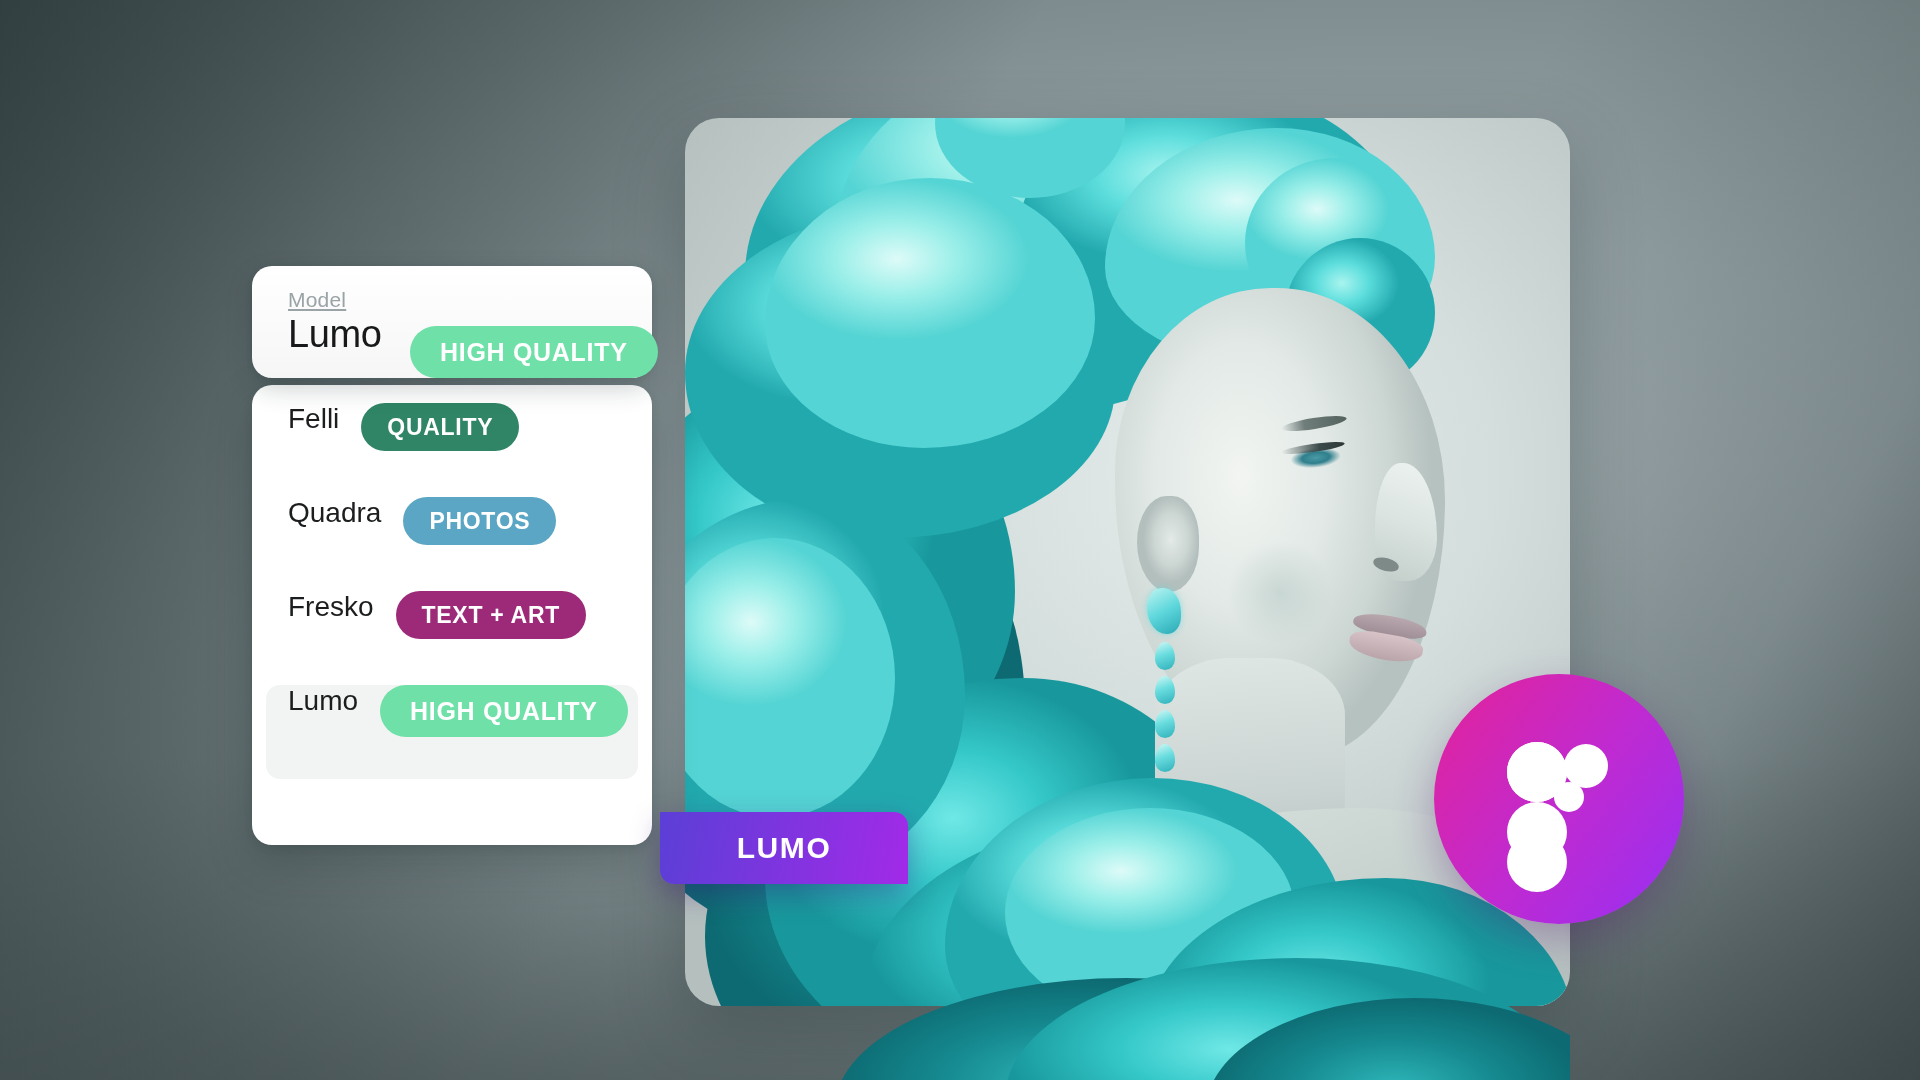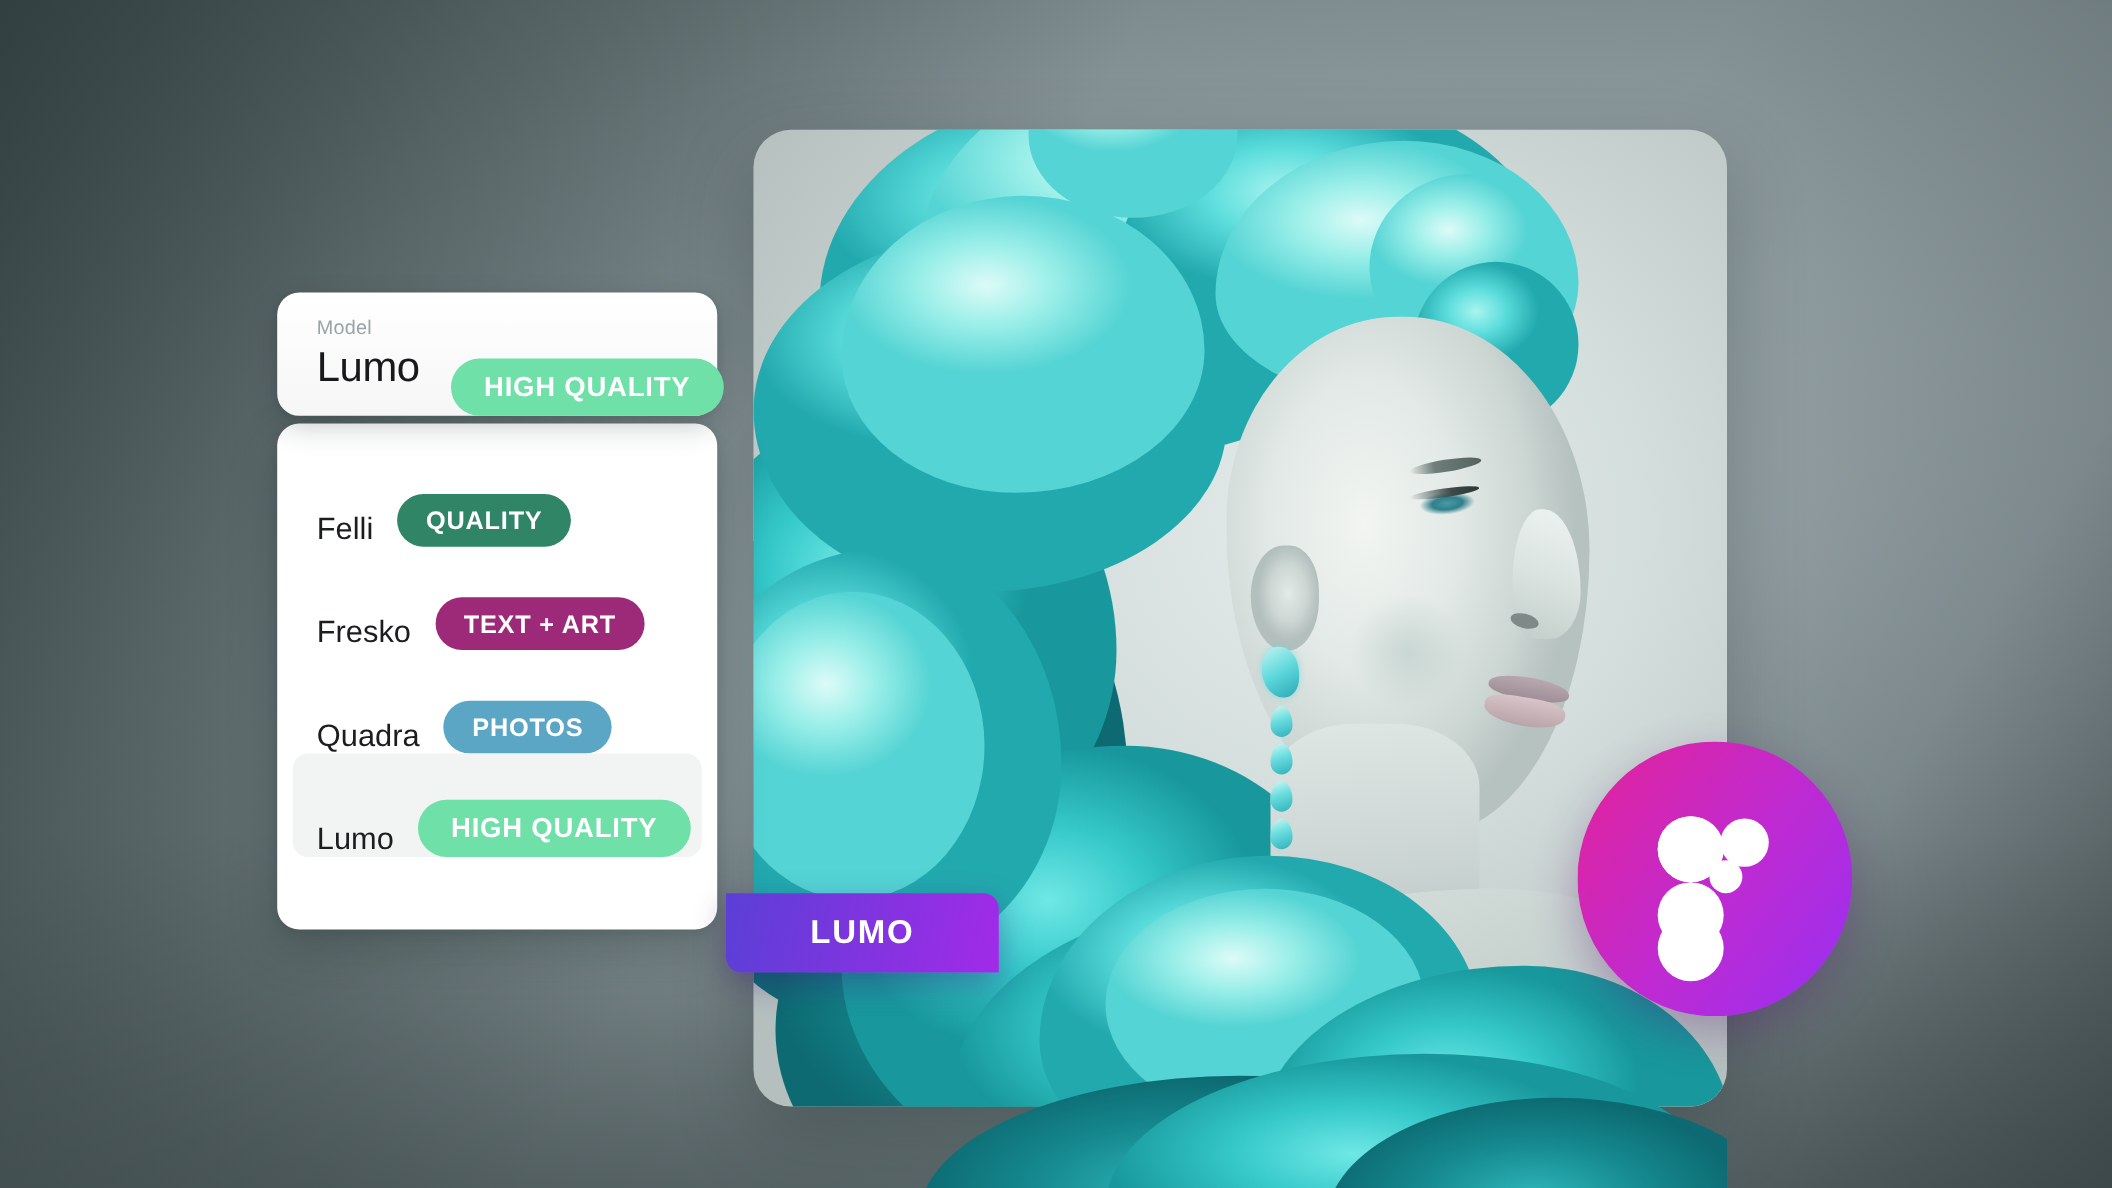--- a/index.html
+++ b/index.html
@@ -108,38 +108,38 @@
 
   #model-header {
     position:absolute; left:252px; top:266px; width:400px; height:112px;
     background:linear-gradient(180deg, #ffffff 0%, #f6f6f6 100%);
     border-radius:20px;
     box-shadow:0 10px 26px rgba(25,38,40,.22), 0 2px 6px rgba(25,38,40,.10);
     z-index:6;
   }
   #model-header-label {
     position:absolute; left:36px; top:22px;
-    font-size:18px; color:#9aa3a6; letter-spacing:.2px;
+    font-size:21px; color:#9aa3a6; letter-spacing:.2px;text-decoration:underline;
   }
   #model-header-value {
     position:absolute; left:36px; top:47px;
     font-size:38px; color:#17191a; font-weight:400; letter-spacing:-.4px;
   }
   #model-header-badge {
     position:absolute; left:158px; top:60px;
   }
 
   #model-list {
     position:absolute; left:252px; top:385px; width:400px; height:460px;
     background:#ffffff; border-radius:20px;
     box-shadow:0 18px 44px rgba(25,38,40,.26), 0 3px 10px rgba(25,38,40,.12);
     z-index:5; padding-top:18px;
   }
   .model-row {
-    position:relative; height:94px; display:flex; align-items:flex-end;
+    position:relative; height:94px; display:flex; align-items:flex-start;
     padding-left:36px; gap:22px;
   }
   .model-row.selected {
     background:#f2f3f3; border-radius:14px;
     margin:0 14px 0 14px; padding-left:22px;
   }
   .model-name {
     font-size:28px; color:#1b1d1e; white-space:nowrap;
   }
 
@@ -240,27 +240,27 @@
 </div>
 
 <div id="model-list">
 
   <div class="model-row">
     <span class="model-name">Felli</span>
     <span class="badge" style="background: rgb(47, 133, 102);">QUALITY</span>
   </div>
 
   <div class="model-row">
+    <span class="model-name">Quadra</span>
+    <span class="badge" style="background: rgb(91, 166, 196);">PHOTOS</span>
+  </div>
+
+  <div class="model-row">
     <span class="model-name">Fresko</span>
     <span class="badge" style="background: rgb(156, 42, 120);">TEXT + ART</span>
-  </div>
-
-  <div class="model-row">
-    <span class="model-name">Quadra</span>
-    <span class="badge" style="background: rgb(91, 166, 196);">PHOTOS</span>
   </div>
 
   <div class="model-row selected">
     <span class="model-name">Lumo</span>
     <span class="badge lg" style="background: rgb(110, 224, 168);">HIGH QUALITY</span>
   </div>
 
 </div>
 
 <div id="lumo-button" style="background: linear-gradient(100deg, rgb(91, 63, 214) 0%, rgb(162, 42, 232) 100%);">

